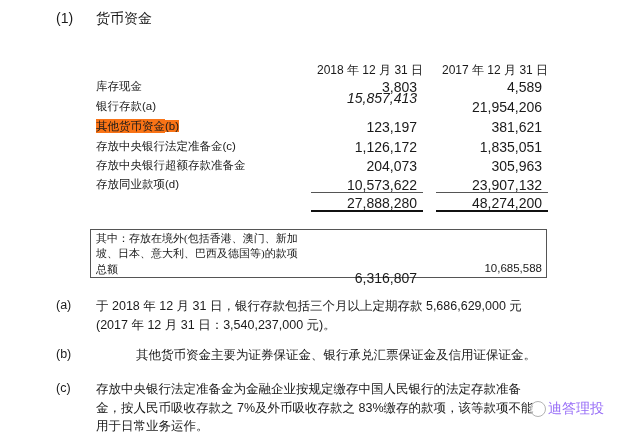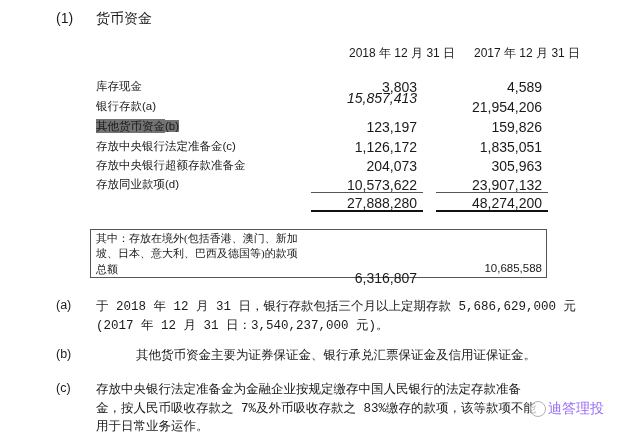--- a/index.html
+++ b/index.html
@@ -4,36 +4,36 @@
   <style>
     html, body { margin: 0; padding: 0; background: #ffffff; }
     body {
       width: 640px; height: 436px; overflow: hidden; position: relative;
       font-family: "Liberation Sans", "DejaVu Sans", sans-serif;
       color: #1a1a1a;
     }
     .abs { position: absolute; white-space: nowrap; }
     .title-num { left: 56px; top: 10px; font-size: 14px; }
     .title-text { left: 96px; top: 10px; font-size: 14px; }
-    .col-head { top: 45px; font-size: 12px; margin-left: 32px; }
+    .col-head { top: 62px; font-size: 12px; }
     .row-label { left: 96px; font-size: 11.5px; font-family: "DejaVu Serif", "Liberation Serif", serif; }
     .row-label .suf { font-family: "Liberation Sans", sans-serif; }
     .num { font-size: 14px; text-align: right; width: 120px; }
     .num.c1 { left: 297px; }
     .num.c2 { left: 422px; }
-    .hl { background: #737373; }
+    .hl { background: #f97316; }
     .line { position: absolute; height: 0; border-top: 1px solid #555; }
     .line.thick { border-top: 2px solid #111; }
     .box {
       position: absolute; left: 90px; top: 229px; width: 457px; height: 49px;
       border: 1px solid #555; box-sizing: border-box;
     }
     .box-line { left: 96px; font-size: 11px; font-family: Liberation Serif, serif; }
     .note-key { left: 56px; font-size: 12.5px; }
-    .note-text { left: 96px; font-size: 12.5px; font-family: Liberation Mono, monospace; }
+    .note-text { left: 96px; font-size: 12.5px; font-family: Liberation Sans, sans-serif; }
     .watermark {
       left: 530px; top: 400px; font-size: 14px; color: #8b5cf6;
       font-family: "DejaVu Sans", sans-serif; opacity: 0.9;
     }
     .wm-icon {
       display: inline-block; width: 14px; height: 14px; border: 1px solid #aaa;
       border-radius: 50%; vertical-align: middle; margin-right: 2px;
       background: rgba(255,255,255,0.7);
     }
   </style>
@@ -56,21 +56,21 @@
   <div class="abs row-label" style="top:99px;">
     <span>银行存款</span><span class="suf">(a)</span>
   </div>
   <div class="abs num c1" style="top:90px;font-style:italic;">15,857,413</div>
   <div class="abs num c2" style="top:99px;">21,954,206</div>
 
   <div class="abs row-label" style="top:119px;">
     <span class="hl">其他货币资金</span><span class="suf hl">(b)</span>
   </div>
   <div class="abs num c1" style="top:119px;">123,197</div>
-  <div class="abs num c2" style="top:119px;">159,826</div>
+  <div class="abs num c2" style="top:119px;">381,621</div>
 
   <div class="abs row-label" style="top:139px;">
     <span>存放中央银行法定准备金</span><span class="suf">(c)</span>
   </div>
   <div class="abs num c1" style="top:139px;">1,126,172</div>
   <div class="abs num c2" style="top:139px;">1,835,051</div>
 
   <div class="abs row-label" style="top:158px;">
     <span>存放中央银行超额存款准备金</span><span class="suf"></span>
   </div>

